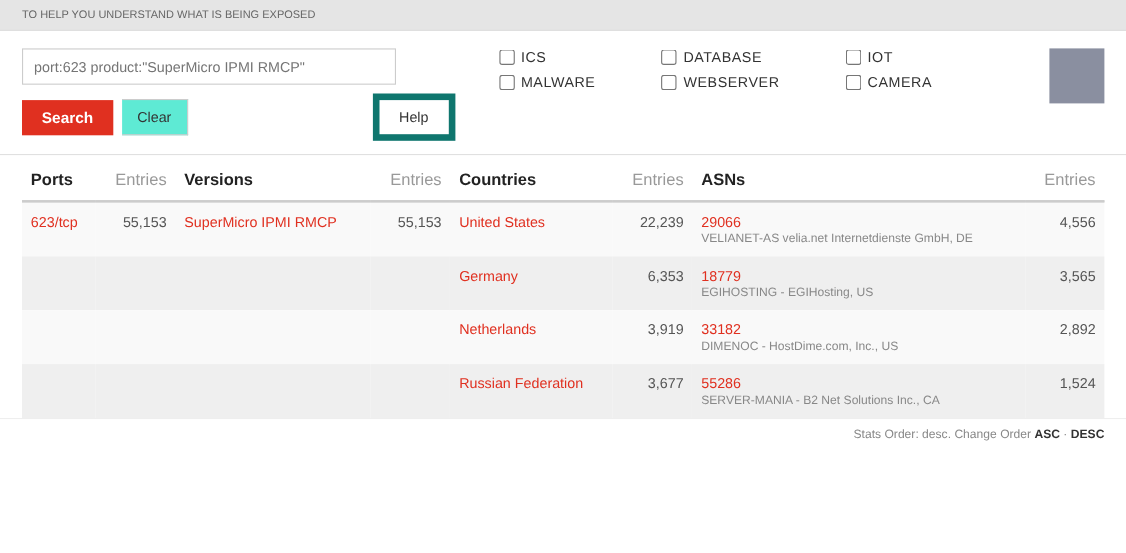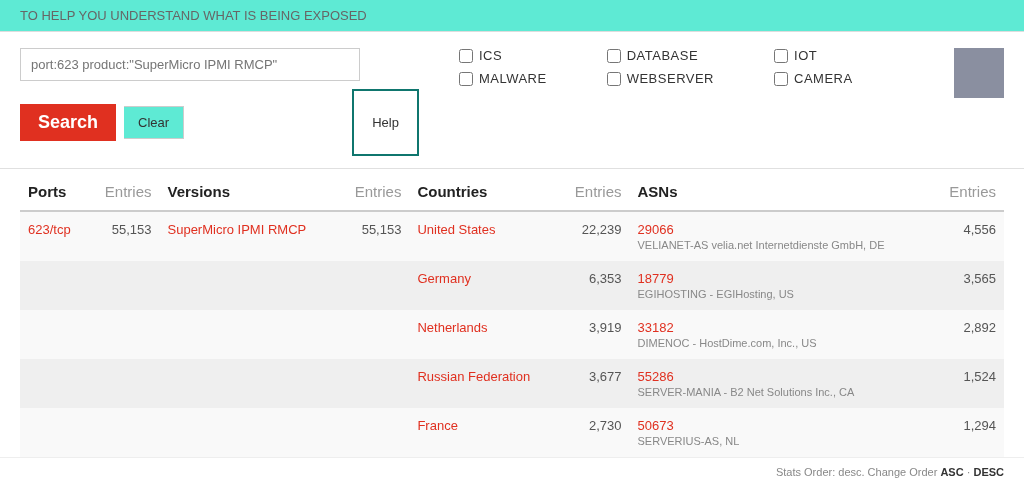--- a/index.html
+++ b/index.html
@@ -1,22 +1,22 @@
 <!DOCTYPE html>
 <html><head>
   <meta charset="utf-8">
   <style>
     * { box-sizing: border-box; margin: 0; padding: 0; }
     body { font-family: Arial, sans-serif; font-size: 13px; background: #fff; color: #333; }
 
     .top-banner {
-      background: #5eead4;
+      background: #e5e5e5;
       border-bottom: 1px solid #ddd;
       padding: 8px 20px;
-      font-size: 13px;
+      font-size: 10px;
       color: #666;
       text-transform: uppercase;
     }
 
     .search-area {
       padding: 16px 20px 12px 20px;
       border-bottom: 1px solid #e0e0e0;
       display: flex;
       align-items: flex-start;
       gap: 20px;
@@ -41,39 +41,39 @@
       font-size: 13px;
       outline: none;
     }
 
     .btn-search {
       background: #e03020;
       color: #fff;
       border: none;
       padding: 8px 18px;
       cursor: pointer;
-      font-size: 18px;
+      font-size: 14px;
       font-weight: bold;
     }
 
     .btn-clear {
       background: #5eead4;
       color: #333;
       border: 1px solid #ccc;
       border-left: none;
       padding: 8px 14px;
       cursor: pointer;
       font-size: 13px;
     }
 
     .btn-help {
       background: #fff;
       color: #333;
-      border: 2px solid #0f766e;
-      padding: 24px 18px;
+      border: 6px solid #0f766e;
+      padding: 8px 18px;
       cursor: pointer;
       font-size: 13px;
       margin-left: auto;
     }
 
     .btn-row {
       display: flex;
       align-items: center;
       gap: 8px;
     }
@@ -323,39 +323,20 @@
     <td>
       <a class="link-red">Russian Federation</a>
     </td>
     <td class="entries-num">3,677</td>
     <td>
       <a class="link-red">55286</a>
       <div class="asn-sub">SERVER-MANIA - B2 Net Solutions Inc., CA</div>
     </td>
     <td class="entries-num">1,524</td>
   </tr>
-        <tr>
-    <td>
-      
-    </td>
-    <td class="entries-num"></td>
-    <td>
-      
-    </td>
-    <td class="entries-num"></td>
-    <td>
-      <a class="link-red">France</a>
-    </td>
-    <td class="entries-num">2,730</td>
-    <td>
-      <a class="link-red">50673</a>
-      <div class="asn-sub">SERVERIUS-AS, NL</div>
-    </td>
-    <td class="entries-num">1,294</td>
-  </tr>
       </tbody>
   </table>
 </div>
 
 <div class="stats-footer">
   <span>Stats Order: desc. Change Order</span>
   <a>ASC</a>
   <span> · </span>
   <a>DESC</a>
 </div>

